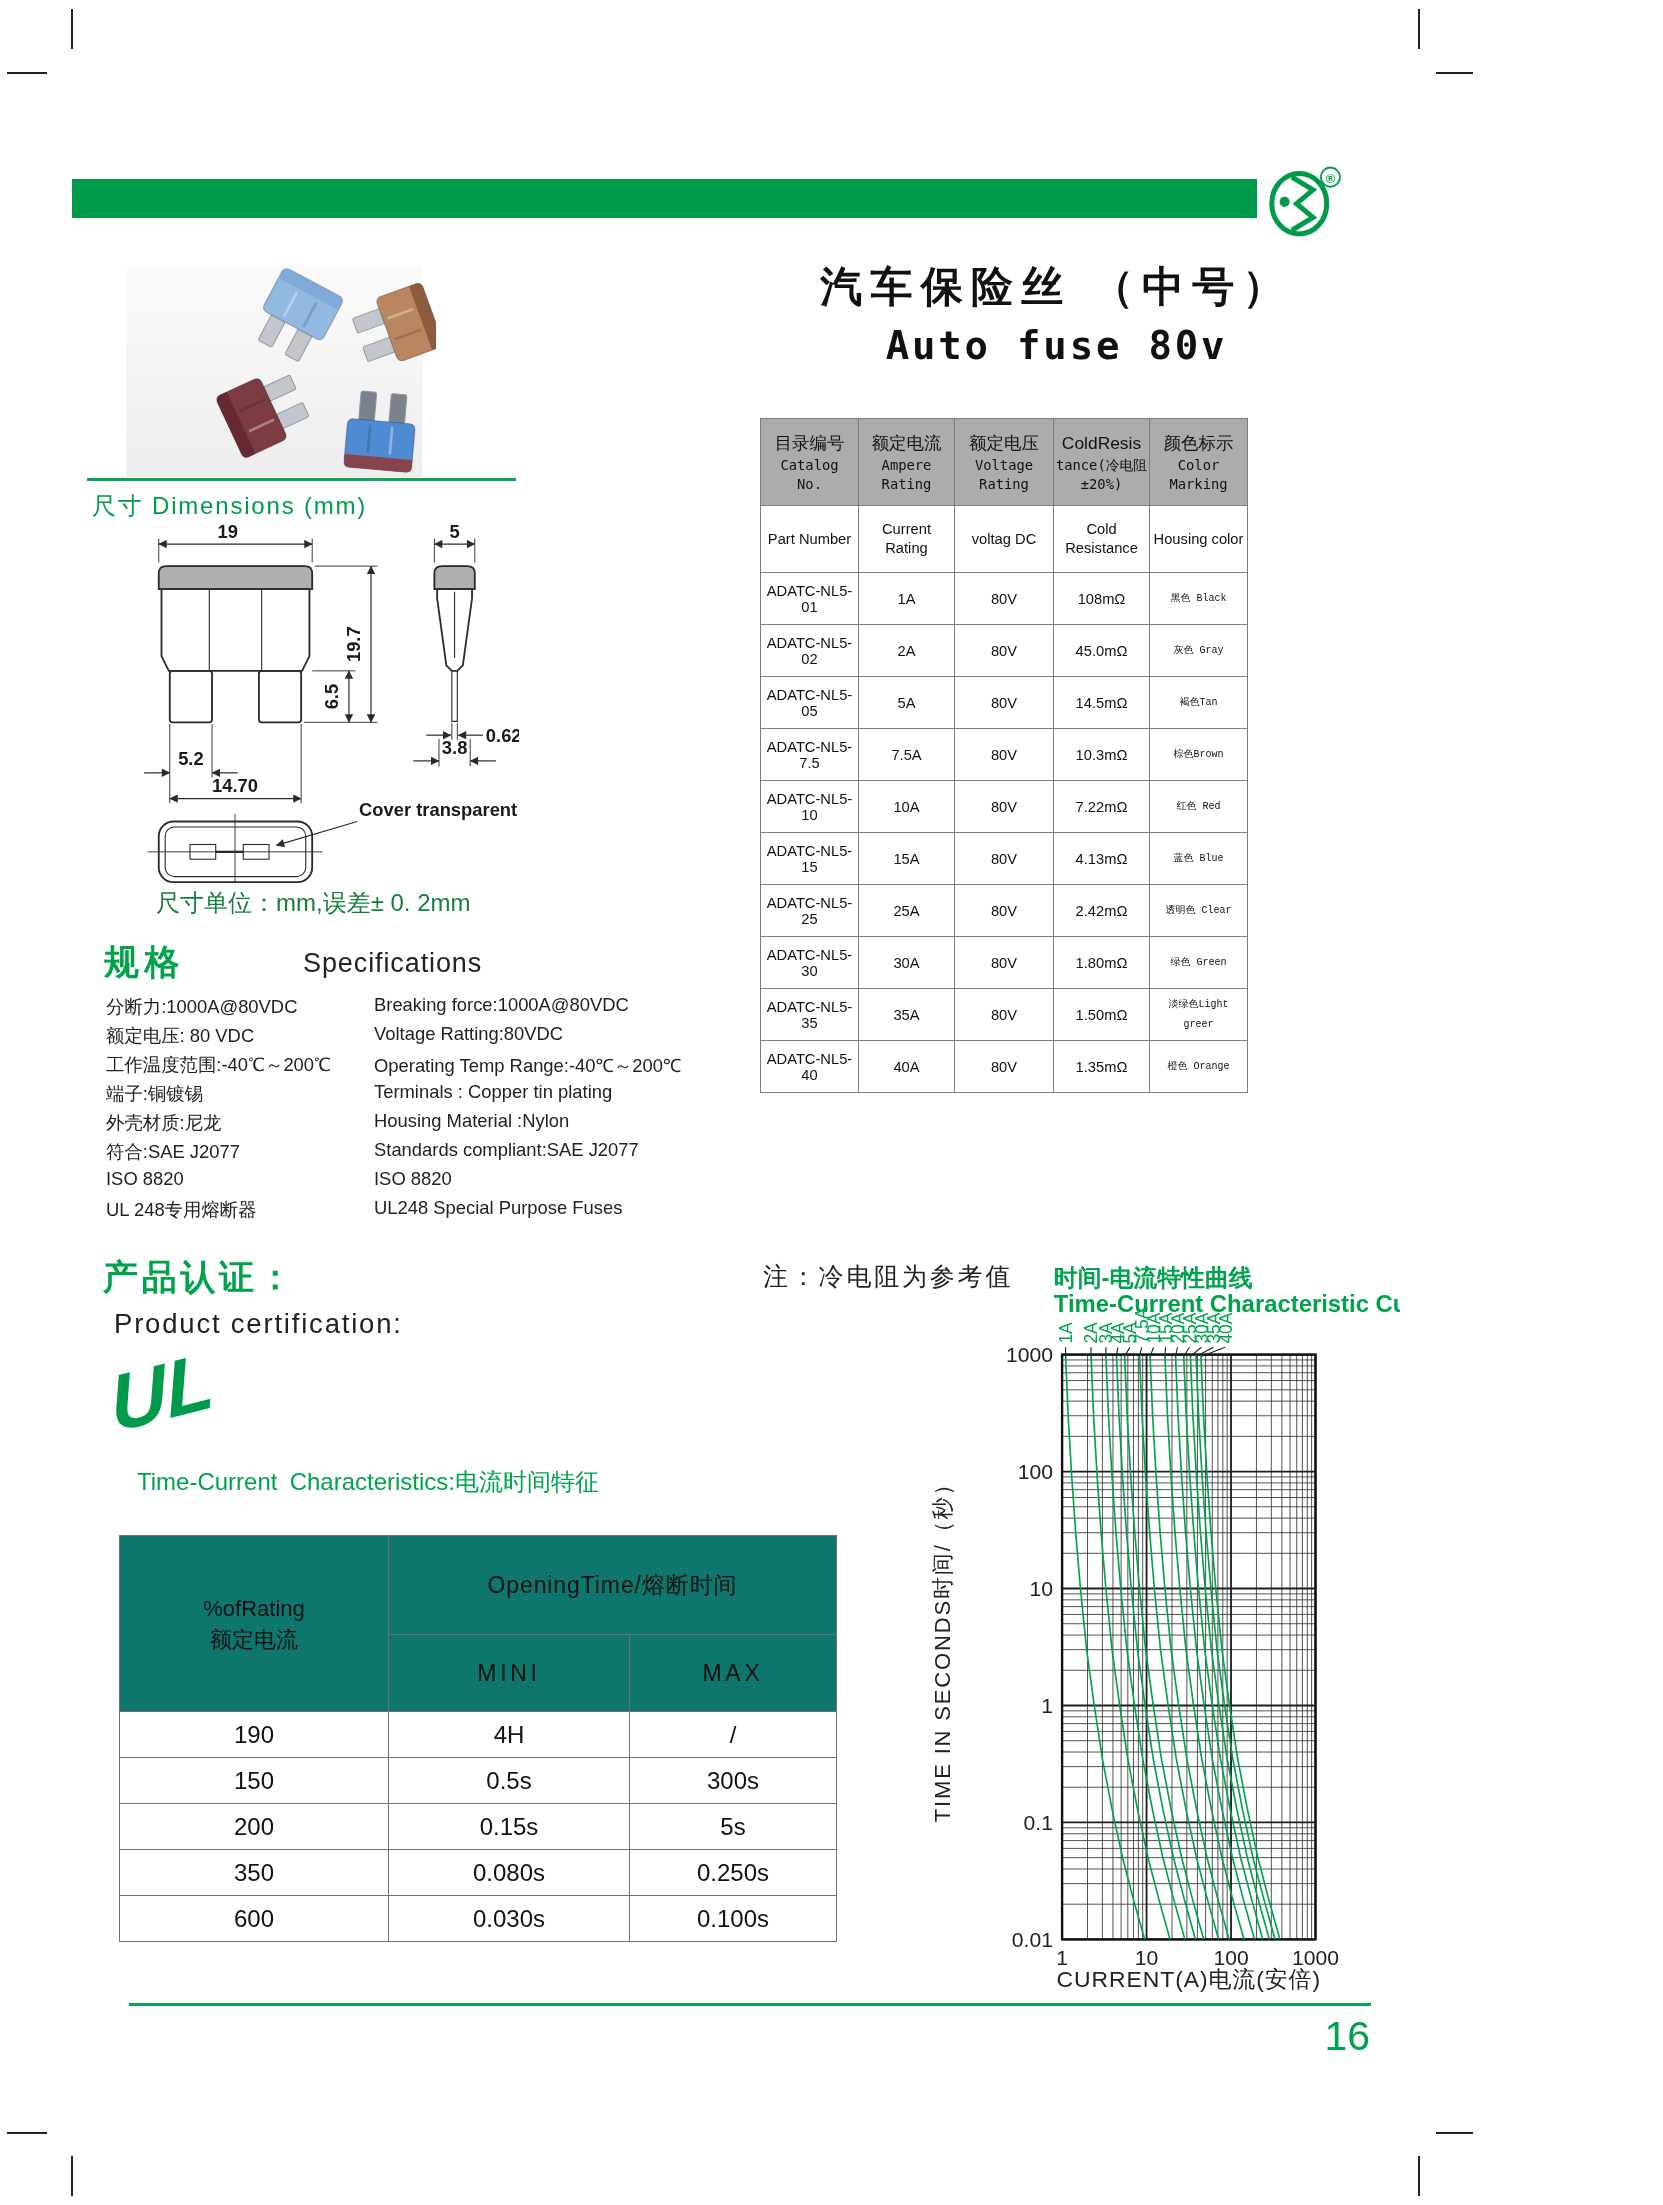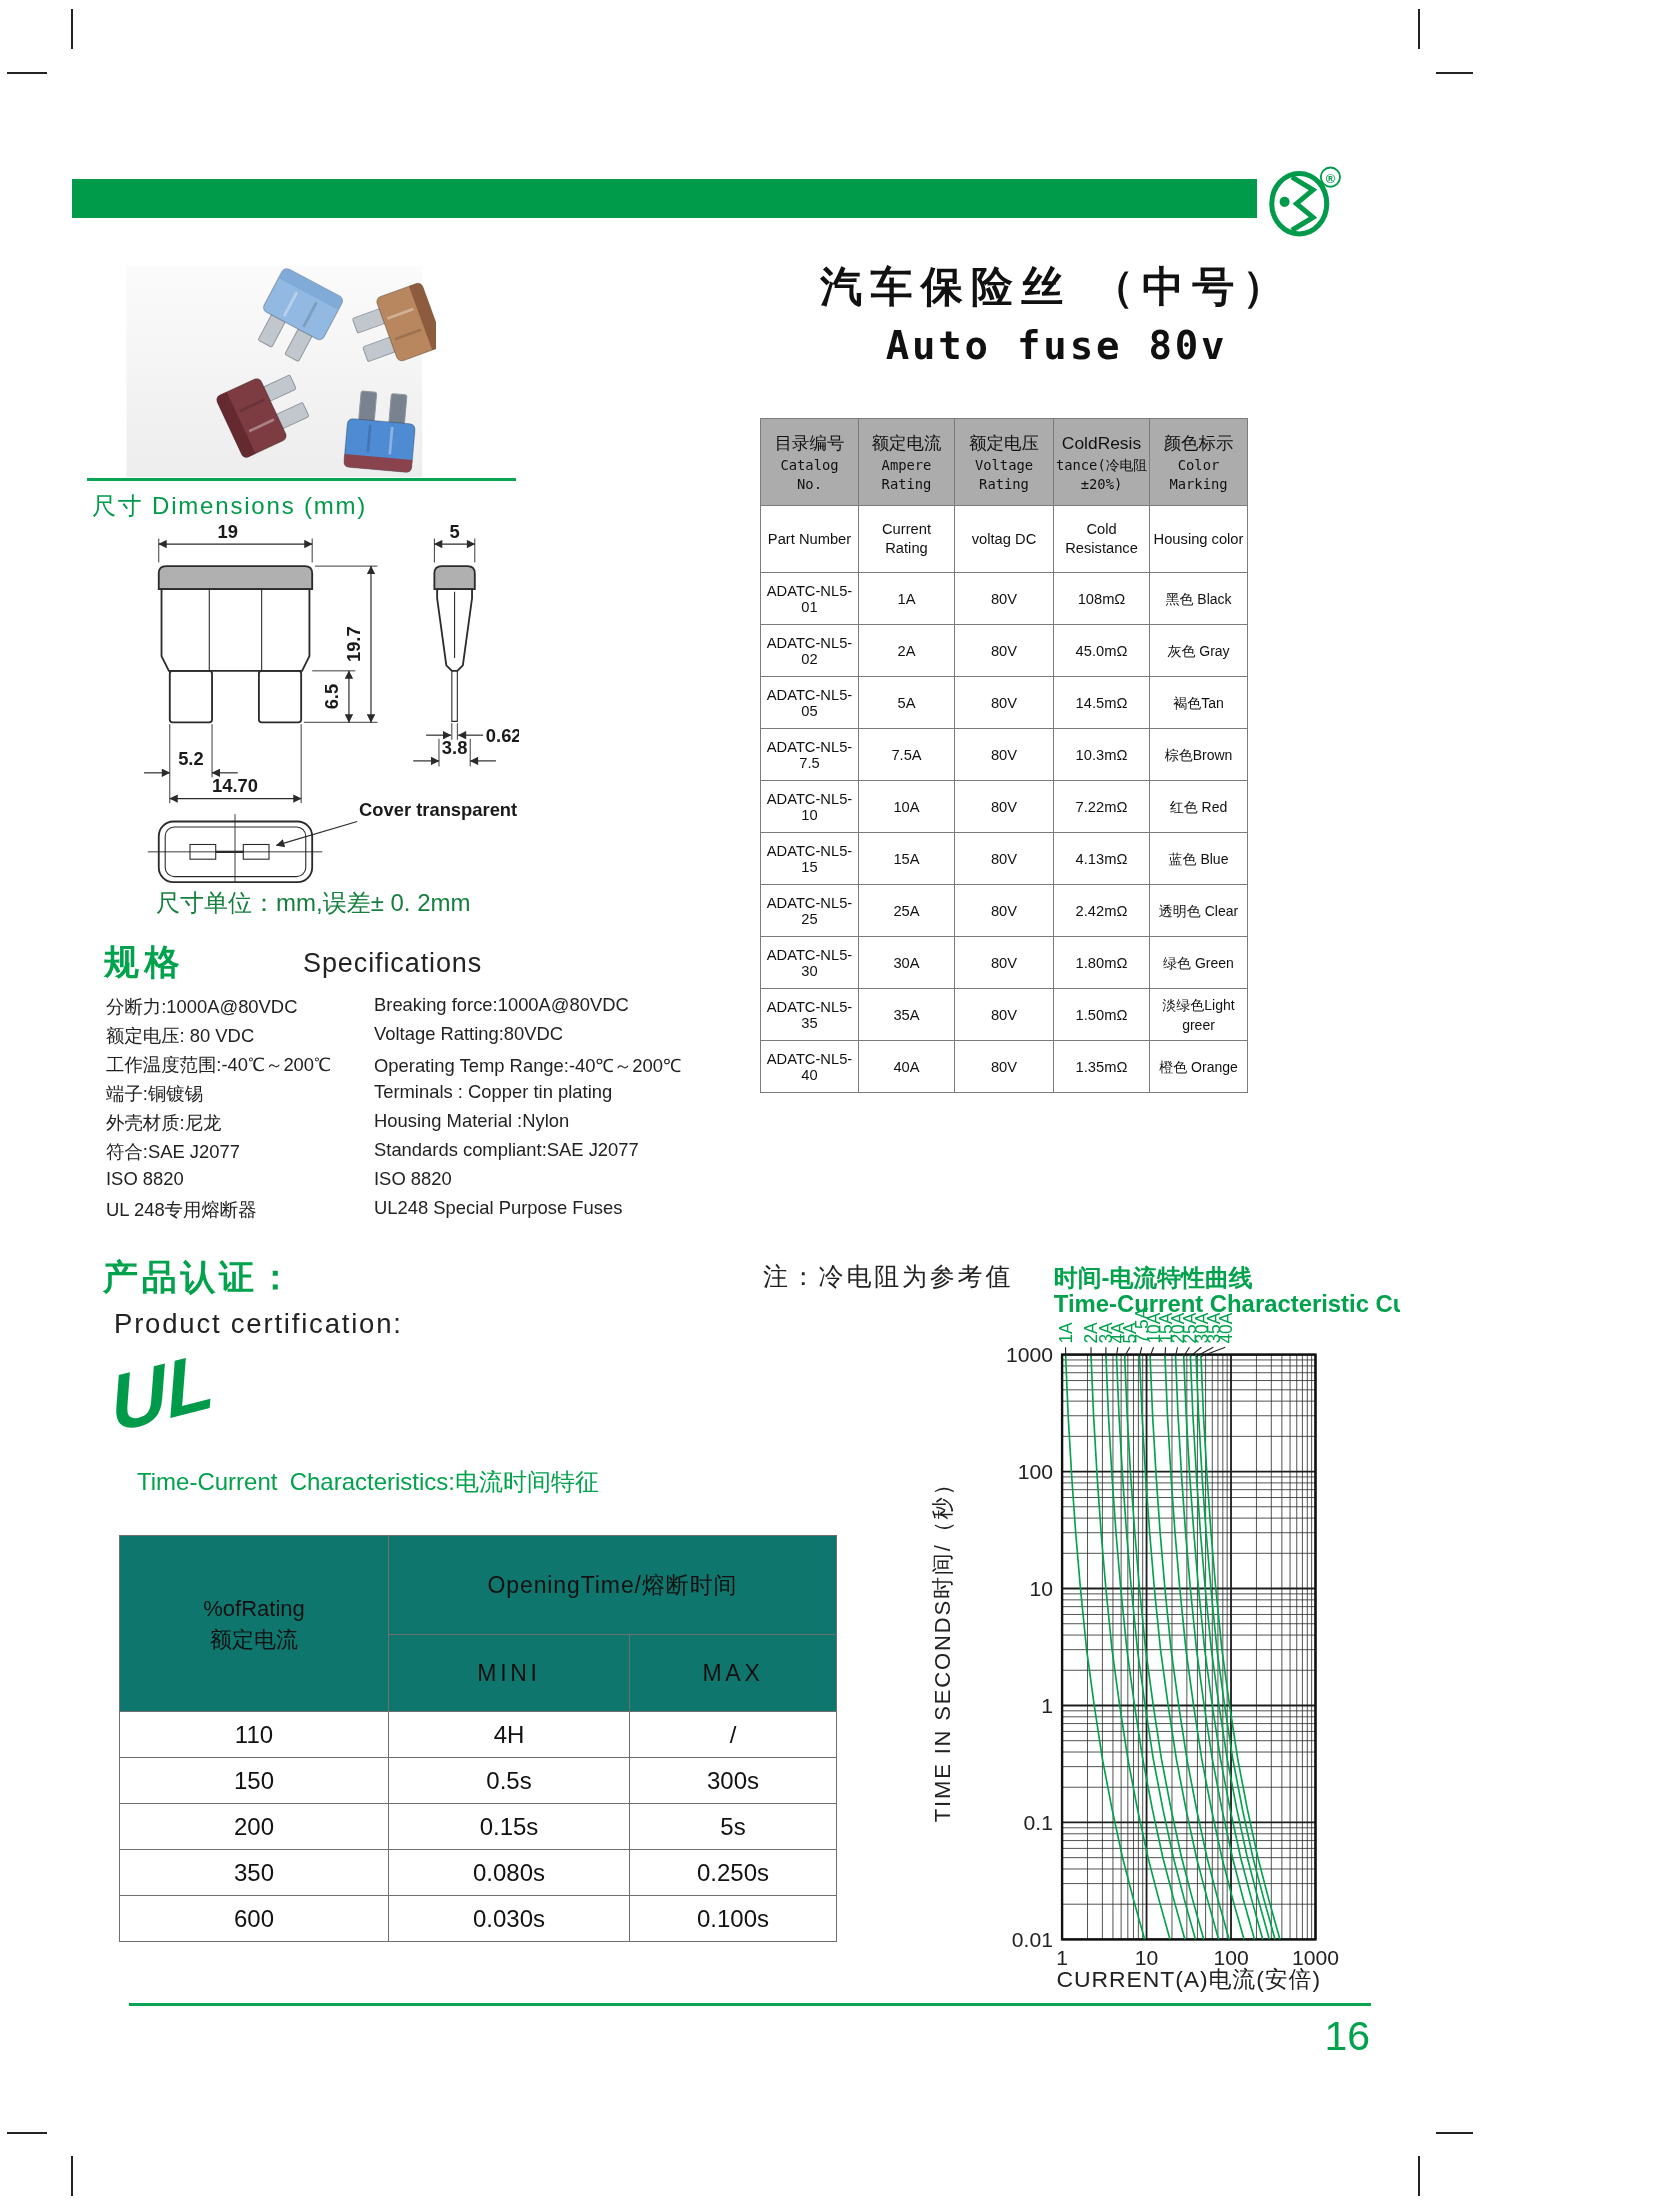--- a/index.html
+++ b/index.html
@@ -32,21 +32,21 @@
 
   
   #main-table{position:absolute;left:760px;top:418px;border-collapse:collapse;table-layout:fixed;background:#fff}
   #main-table td{border:1.4px solid #7c7c7c;text-align:center;vertical-align:middle;padding:0;overflow:hidden}
   #main-table td.head-bg{background:#ACACAC}
   tr.mt-head{height:87px} tr.mt-sub{height:67px} tr.mt-row{height:52px}
   .mt-cn{font-size:17.4px;line-height:25px}
   .mt-en{font-family:"DejaVu Sans Mono",monospace;font-size:13.8px;line-height:19px}
   .mt-h2{font-size:14.7px;line-height:19px}
   .mt-val{font-size:14.7px}
-  .mt-color{font-family:Liberation Sans, sans-serif;font-size:14px;white-space:pre-line;line-height:20px}
+  .mt-color{font-family:Liberation Mono, monospace;font-size:10px;white-space:pre-line;line-height:20px}
 
   #open-table{position:absolute;left:119px;top:1535px;border-collapse:collapse;table-layout:fixed;background:#fff}
   #open-table td{border:1.5px solid #6f6f6f;text-align:center;vertical-align:middle;padding:0}
   #open-table td.head-bg{background:#0f766e}
   tr.ot-h1{height:99px} tr.ot-h2{height:77px} tr.ot-row{height:46px}
   .ot-c1{font-size:22px;line-height:31px}
   .ot-group{font-size:23px;letter-spacing:0.9px}
   .ot-sub{font-size:23px;letter-spacing:3.7px}
   .ot-val{font-size:24px}
 
@@ -411,21 +411,21 @@
             <div class="ot-c1">%ofRating</div>
             <div class="ot-c1">额定电流</div>
           </td>
           <td class="head-bg ot-group" colspan="2">OpeningTime/熔断时间</td>
         </tr>
         <tr class="ot-h2">
           <td class="head-bg ot-sub">MINI</td>
           <td class="head-bg ot-sub">MAX</td>
         </tr>
         <tr class="ot-row">
-          <td class="ot-val">110</td>
+          <td class="ot-val">190</td>
           <td class="ot-val">4H</td>
           <td class="ot-val">/</td>
         </tr>
         <tr class="ot-row">
           <td class="ot-val">150</td>
           <td class="ot-val">0.5s</td>
           <td class="ot-val">300s</td>
         </tr>
         <tr class="ot-row">
           <td class="ot-val">200</td>

